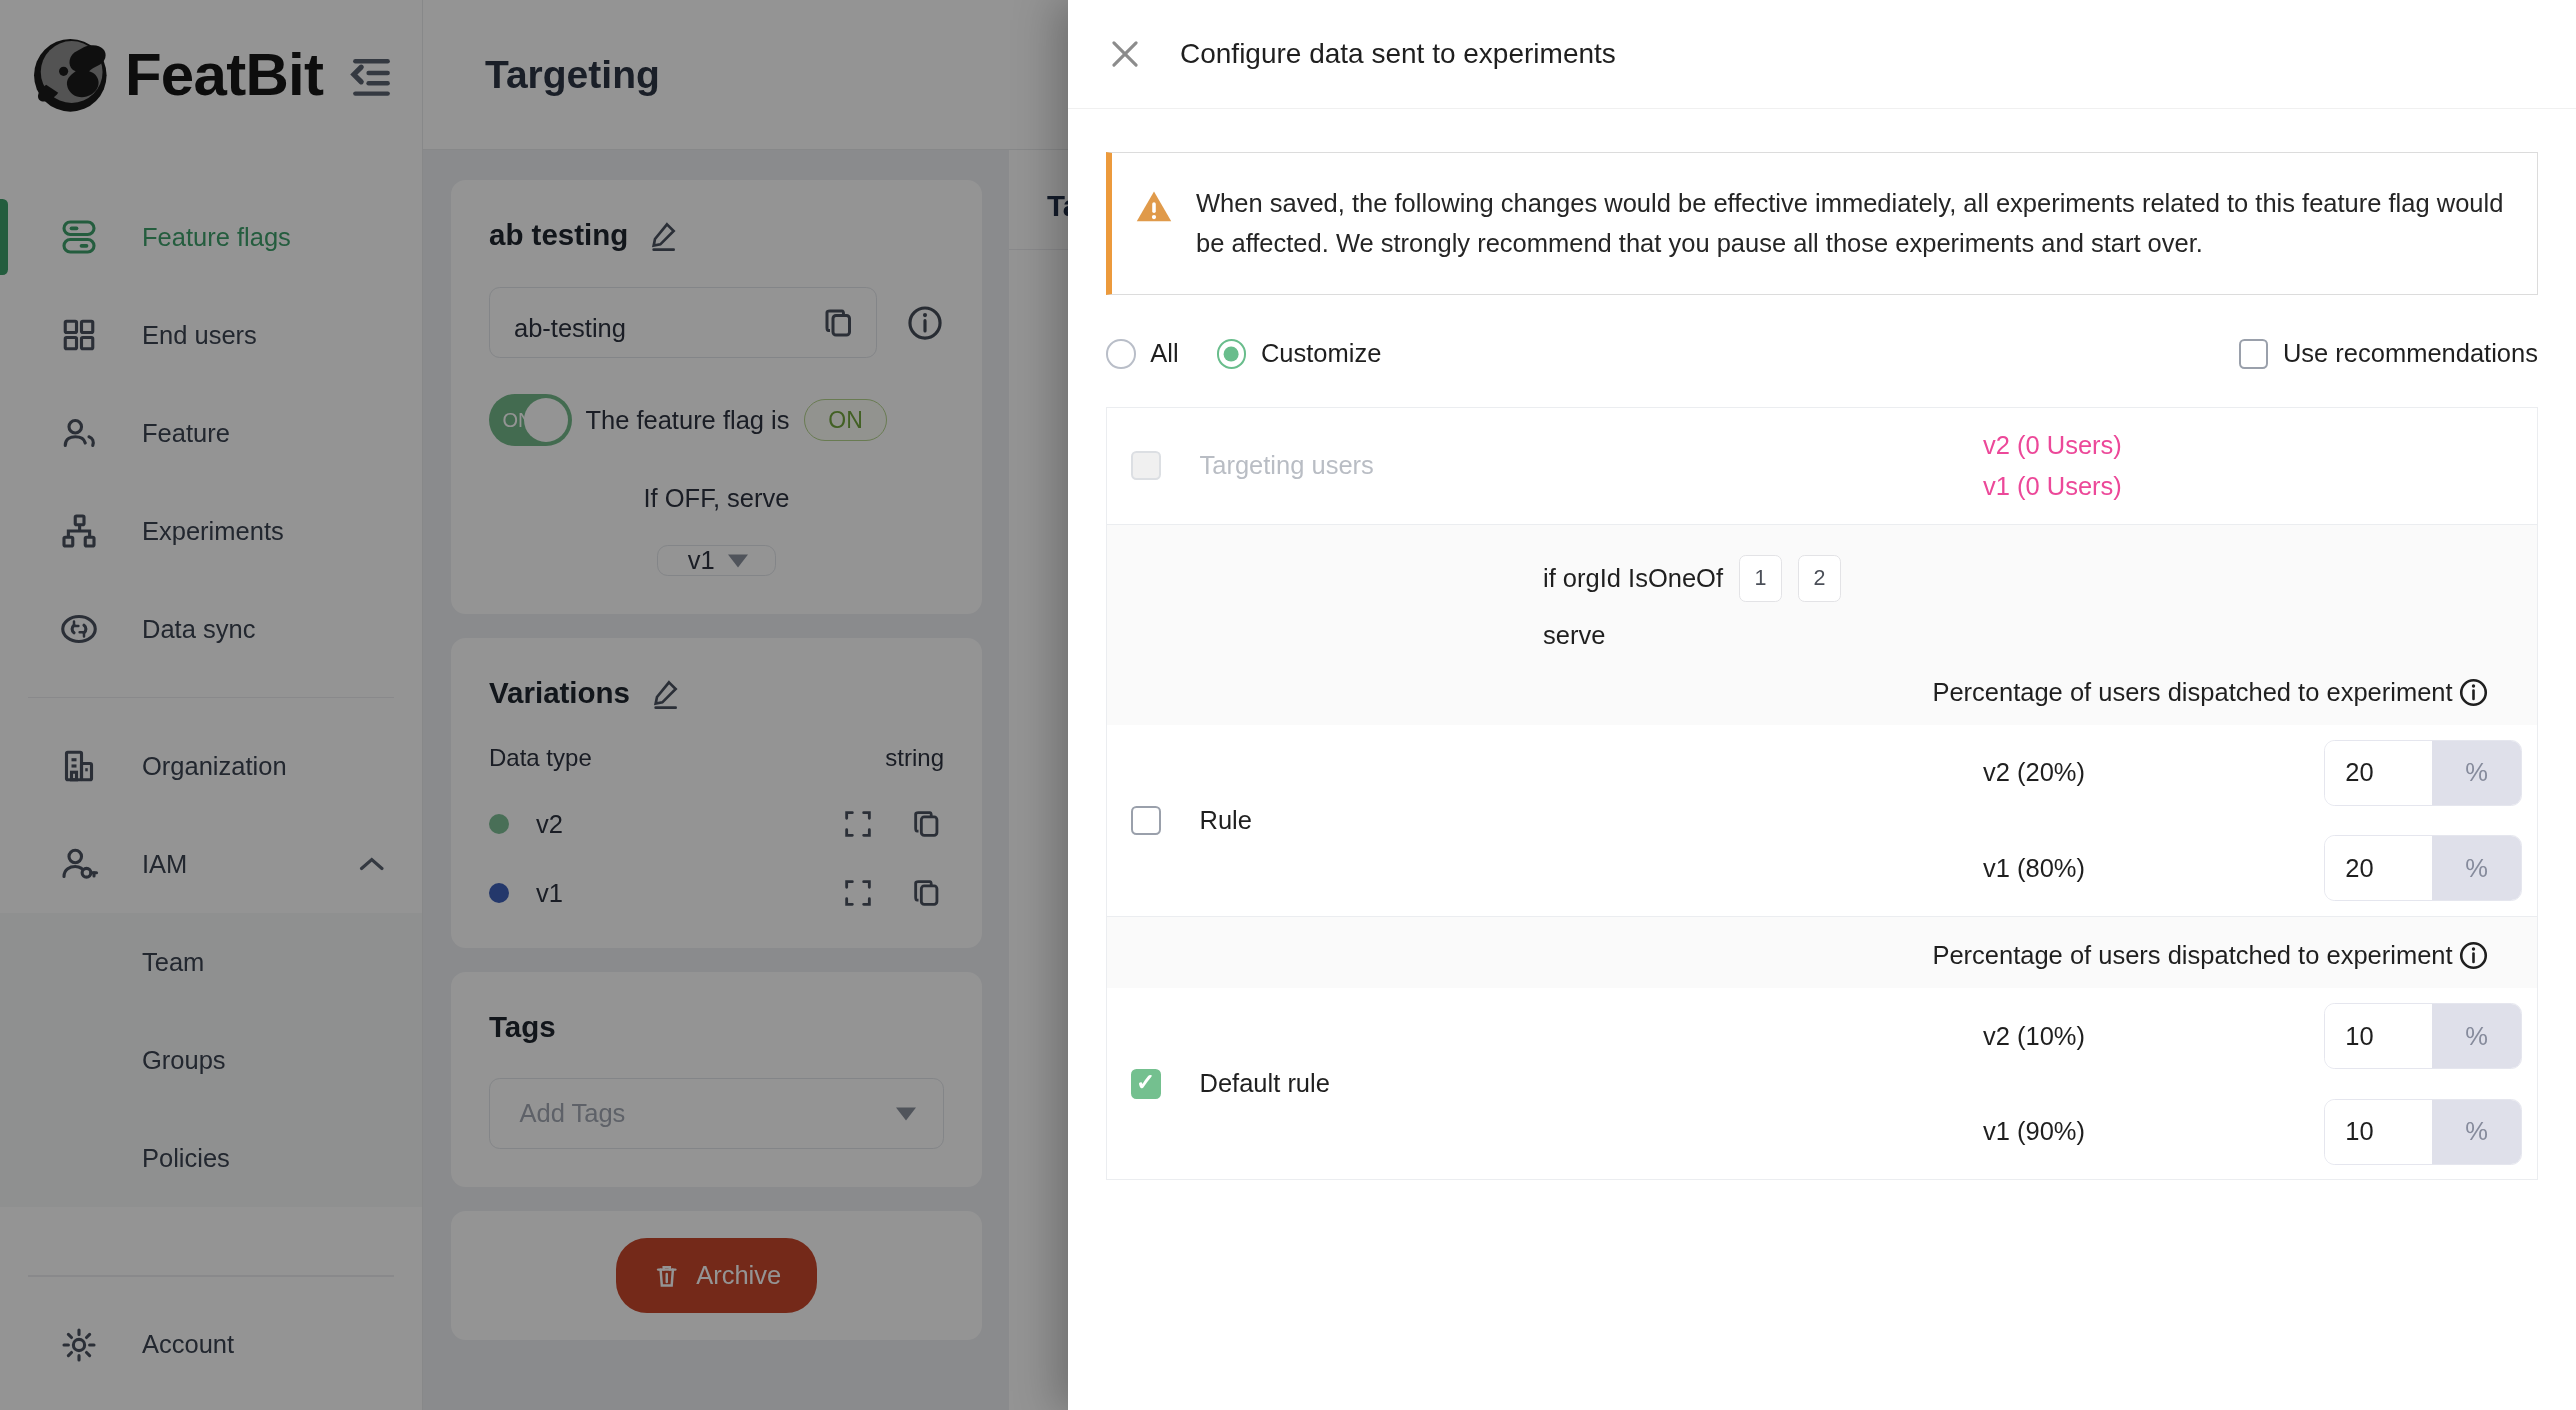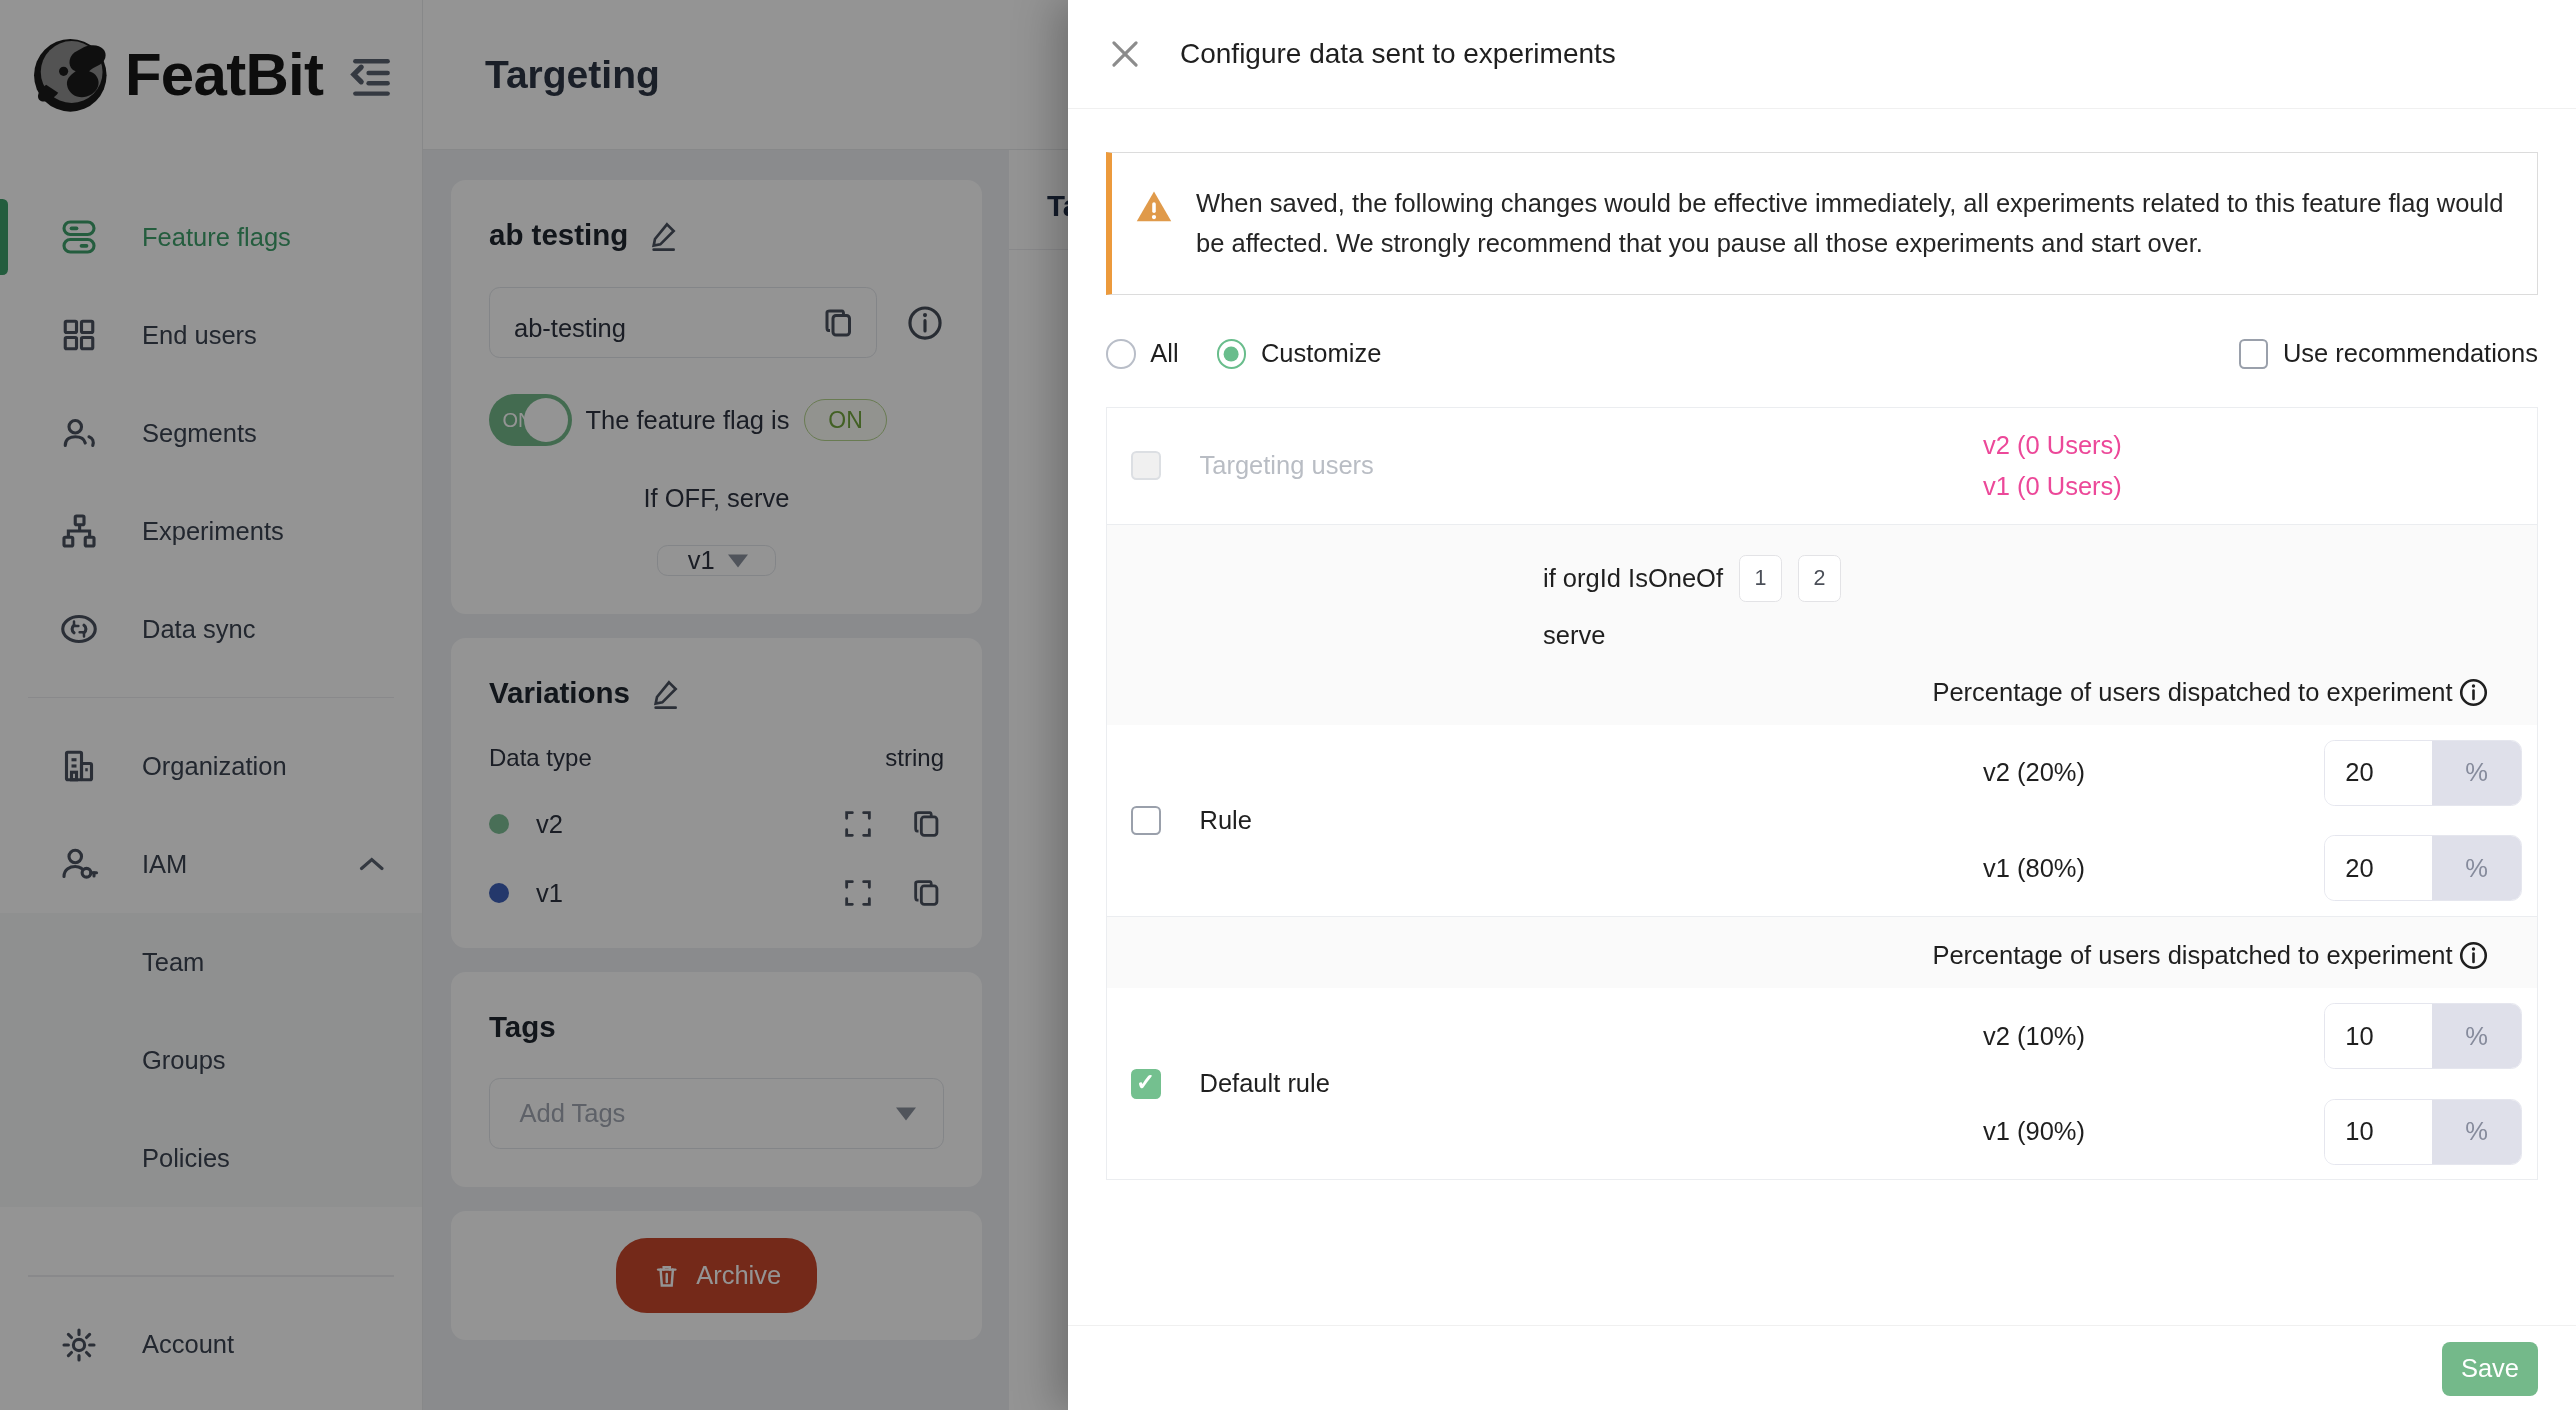--- a/index.html
+++ b/index.html
@@ -196,21 +196,21 @@
         <span>End users</span>
       </div>
       <div class="menu-item">
         <span class="mi-icon">
           <svg viewBox="0 0 64 64" fill="none" stroke="currentColor" stroke-width="5" stroke-linecap="round">
             <circle cx="26" cy="22" r="10"></circle>
             <path d="M10 52 C10 40 20 38 26 38 C32 38 40 40 42 48"></path>
             <path d="M48 38 C54 40 56 46 54 52"></path>
           </svg>
         </span>
-        <span>Segments</span>
+        <span>Feature</span>
       </div>
       <div class="menu-item">
         <span class="mi-icon">
           <svg viewBox="0 0 64 64" fill="none" stroke="currentColor" stroke-width="5">
             <rect x="26" y="8" width="14" height="14" rx="2"></rect>
             <rect x="8" y="42" width="14" height="14" rx="2"></rect>
             <rect x="42" y="42" width="14" height="14" rx="2"></rect>
             <path d="M33 22 V32 M15 42 V32 H49 V42"></path>
           </svg>
         </span>
@@ -543,19 +543,16 @@
                   <span class="pct-addon">%</span>
                 </span>
               </div>
             </div>
           </div>
         </div>
 
       </div>
     </div>
 
-    <div class="modal-footer">
-      <button class="save-btn">Save</button>
-    </div>
   </div>
 
 </div>
 
 
 </body></html>

